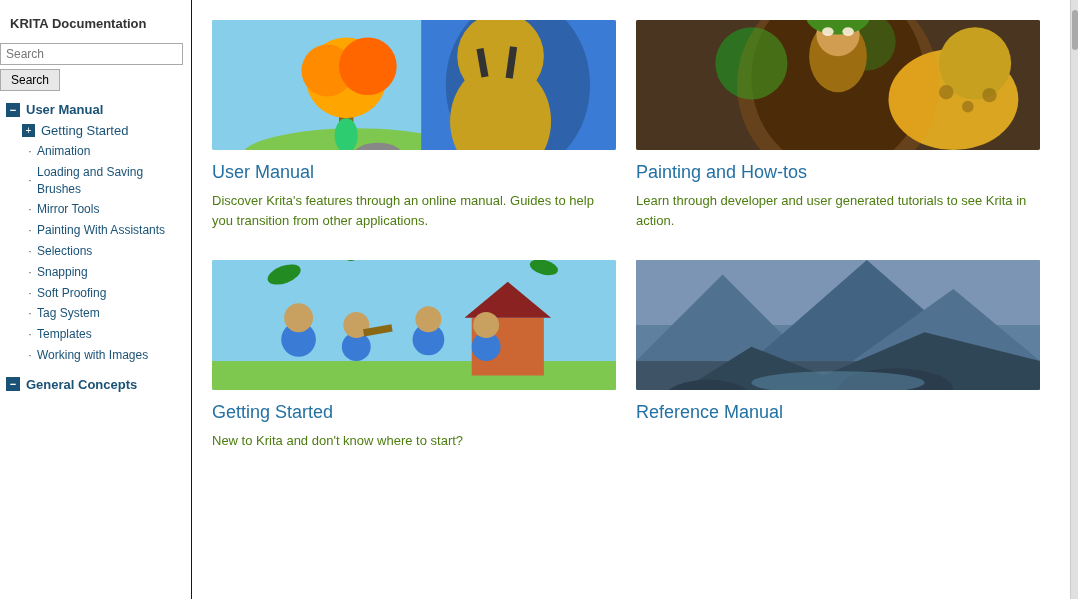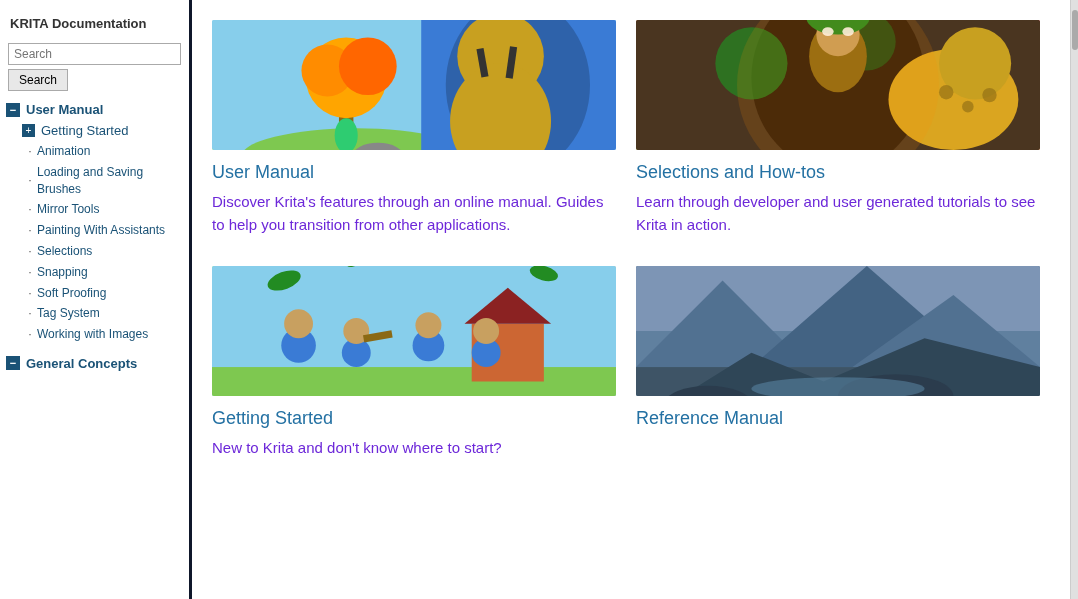--- a/index.html
+++ b/index.html
@@ -9,33 +9,33 @@
       background: #f0f0f0;
       display: flex;
       height: 599px;
       overflow: hidden;
     }
 
     
     .sidebar {
       width: 192px;
       background: #fff;
-      border-right: 3px solid #0f172a;
+      border-right: 1px solid #0f172a;
       overflow-y: auto;
       overflow-x: hidden;
       padding: 8px 0;
     }
     .sidebar-title {
       font-size: 13px;
       font-weight: bold;
       color: #333;
       padding: 8px 10px 12px 10px;
     }
     .search-box {
-      margin: 0 8px 6px 8px;
+      margin: 0 8px 6px 0;
     }
     .search-input {
       width: 100%;
       padding: 3px 5px;
       border: 1px solid #aaa;
       font-size: 12px;
       background: #fff;
     }
     .search-button {
       margin-top: 4px;
@@ -164,22 +164,22 @@
     }
 
     .card-title {
       font-size: 18px;
       color: #2471a3;
       margin-bottom: 8px;
       font-weight: normal;
       cursor: pointer;
     }
     .card-desc {
-      font-size: 15px;
-      color: #6d28d9;
+      font-size: 13px;
+      color: #4d7c0f;
       line-height: 1.5;
     }
 
     
     .right-scrollbar {
       width: 8px;
       background: #e0e0e0;
       border-left: 1px solid #ccc;
       display: flex;
       flex-direction: column;
@@ -235,20 +235,23 @@
     <div class="nav-child">
       <span>Snapping</span>
     </div>
     <div class="nav-child">
       <span>Soft Proofing</span>
     </div>
     <div class="nav-child">
       <span>Tag System</span>
     </div>
     <div class="nav-child">
+      <span>Templates</span>
+    </div>
+    <div class="nav-child">
       <span>Working with Images</span>
     </div>
   </div>
 
   <div class="nav-section">
     <div class="nav-item-header">
       <div class="toggle-icon">−</div>
       <span>General Concepts</span>
     </div>
   </div>
@@ -316,21 +319,21 @@
           <ellipse cx="220" cy="75" rx="45" ry="35" fill="#daa520"></ellipse>
           <circle cx="235" cy="50" r="25" fill="#c8a020"></circle>
 
           <circle cx="215" cy="70" r="5" fill="#8b6914" opacity="0.6"></circle>
           <circle cx="230" cy="80" r="4" fill="#8b6914" opacity="0.6"></circle>
           <circle cx="245" cy="72" r="5" fill="#8b6914" opacity="0.6"></circle>
 
           <circle cx="140" cy="65" r="70" fill="rgba(255,140,0,0.15)"></circle>
         </svg>
       </div>
-      <div class="card-title">Selections and How-tos</div>
+      <div class="card-title">Painting and How-tos</div>
       <div class="card-desc">Learn through developer and user generated tutorials to see Krita in action.</div>
     </div>
 
     <div class="content-card">
       <div class="card-image img-getting-started">
         <svg width="100%" height="100%" viewBox="0 0 280 130" preserveAspectRatio="xMidYMid slice">
 
           <rect width="280" height="130" fill="#87ceeb"></rect>
 
           <rect x="0" y="90" width="280" height="40" fill="#7ec850"></rect>

